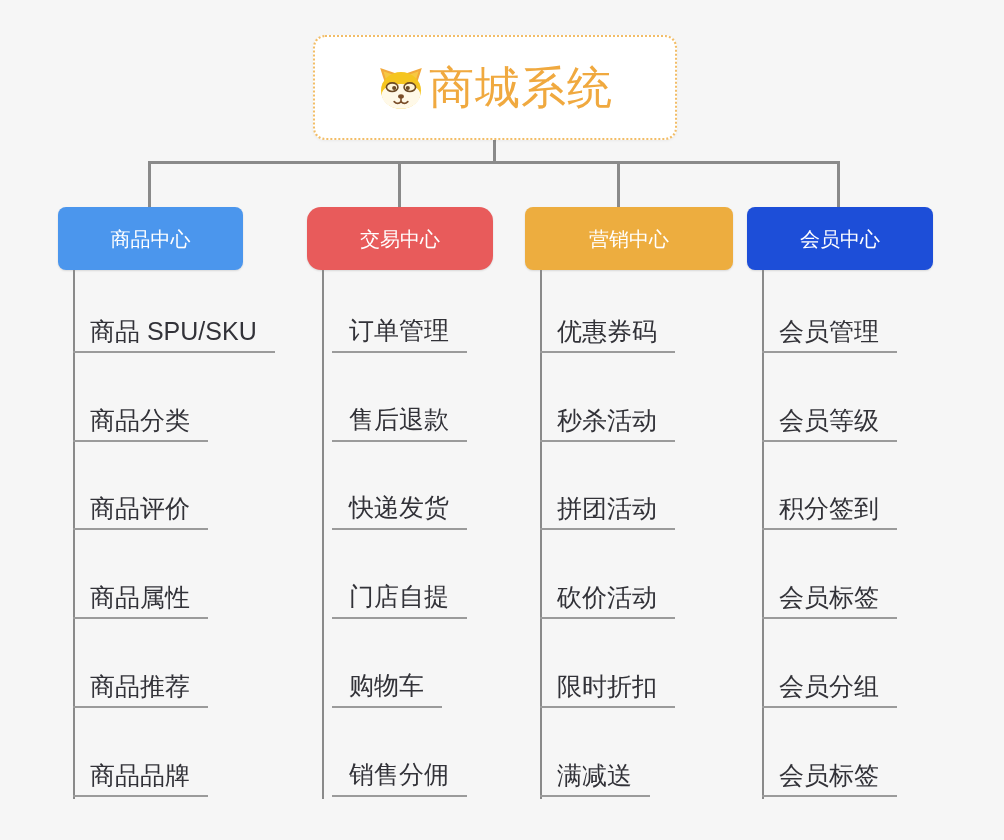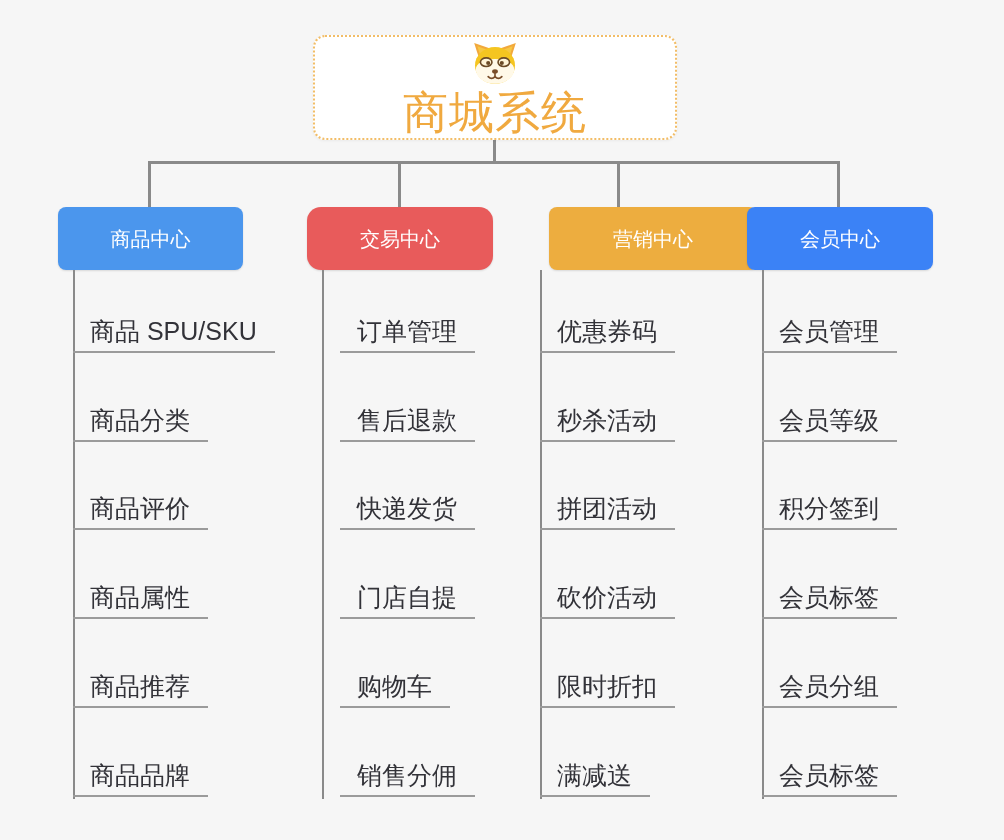--- a/index.html
+++ b/index.html
@@ -11,21 +11,20 @@
   }
   
   .root-node {
     position:absolute; left:313px; top:35px; width:364px; height:105px;
     background:var(--root_bg,#fff);
     border:2px dotted var(--root_border,#F2BD67);
     border-radius:12px;
     display:flex; align-items:center; justify-content:center; gap:4px;
     box-shadow:0 1px 3px rgba(0,0,0,.05);
     cursor:pointer;
-    flex-direction:column;
   }
   .root-title {
     font-size:45px; line-height:1; color:var(--root_text,#F0A93F);
     letter-spacing:1px; white-space:nowrap;
   }
   .root-icon { width:48px; height:46px; flex:0 0 auto; }
   
   .conn { position:absolute; background:var(--connector,#8A8A8A); }
   .conn-root-stub { left:493px; top:139px; width:3px; height:25px; }
   .conn-h        { left:148px; top:161px; width:692px; height:3px; }
@@ -37,35 +36,35 @@
   .branch {
     position:absolute; top:207px; height:63px;
     border-radius:8px; color:var(--node_text,#fff);
     font-size:20px; line-height:1;
     display:flex; align-items:center; justify-content:center;
     box-shadow:0 1px 2px rgba(0,0,0,.12);
     cursor:pointer; white-space:nowrap;
   }
   .b1 { left:58px;  width:185px; }
   .b2 { left:307px; width:186px; }
-  .b3 { left:525px; width:208px;margin-left:24px; }
+  .b3 { left:525px; width:208px; }
   .b4 { left:747px; width:186px; }
   
   .spine { position:absolute; top:270px; height:529px; width:2px;
            background:var(--connector,#8A8A8A); }
   .s1 { left:73px; } .s2 { left:322px; } .s3 { left:540px; } .s4 { left:762px; }
   
   .item {
     position:absolute;
     font-size:25px; line-height:30px; color:var(--item_text,#323238);
     padding:0 18px 5px 17px;
     border-bottom:2px solid var(--underline,#9B9B9B);
     white-space:nowrap; cursor:pointer;
   }
-  .c1 { left:73px; } .c2 { left:340px; } .c3 { left:540px; } .c4 { left:762px; }
+  .c1 { left:73px; } .c2 { left:332px;font-family:Liberation Serif, serif; } .c3 { left:540px; } .c4 { left:762px; }
   .r1 { top:316px; } .r2 { top:405px; } .r3 { top:493px;text-align:right; }
   .r4 { top:582px; } .r5 { top:671px; } .r6 { top:760px; }
 </style>
 </head>
 <body>
 
 <div class="canvas">
 
   <div class="conn conn-root-stub"></div>
   <div class="conn conn-h"></div>
@@ -91,21 +90,21 @@
         <path d="M21.5,45 q4.3,4.5 8.5,0 q4.3,4.5 8.5,0" stroke="#7A4E2A" stroke-width="2.2" fill="none" stroke-linecap="round"></path>
         <path d="M30,41 L30,44" stroke="#7A4E2A" stroke-width="2" stroke-linecap="round"></path>
       </svg>
     </span>
     <span class="root-title">商城系统</span>
   </div>
 
   <div class="branch b1" style="background: rgb(75, 150, 237);">商品中心</div>
   <div class="branch b2" style="background: rgb(232, 91, 91); border-radius: 14px;">交易中心</div>
   <div class="branch b3" style="background: rgb(237, 173, 63);">营销中心</div>
-  <div class="branch b4" style="background: #3b82f6;">会员中心</div>
+  <div class="branch b4" style="background: #1d4ed8;">会员中心</div>
 
   <div class="spine s1"></div>
   <div class="spine s2"></div>
   <div class="spine s3"></div>
   <div class="spine s4"></div>
 
   <div class="item c1 r1">商品 SPU/SKU</div>
   <div class="item c1 r2">商品分类</div>
   <div class="item c1 r3">商品评价</div>
   <div class="item c1 r4">商品属性</div>

